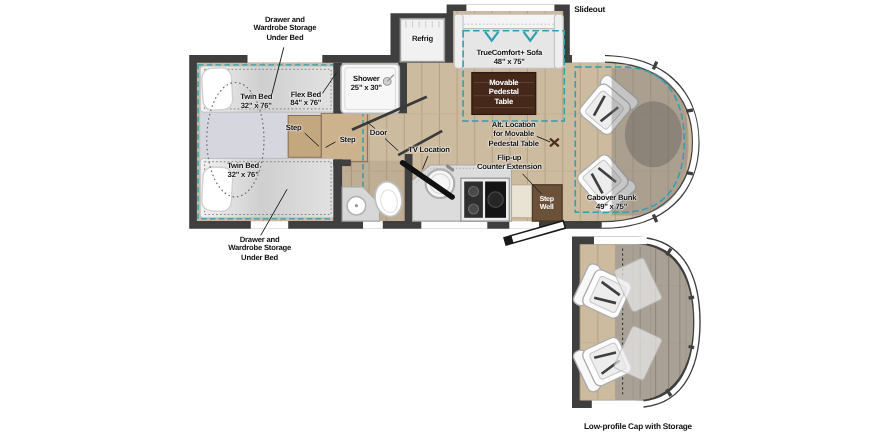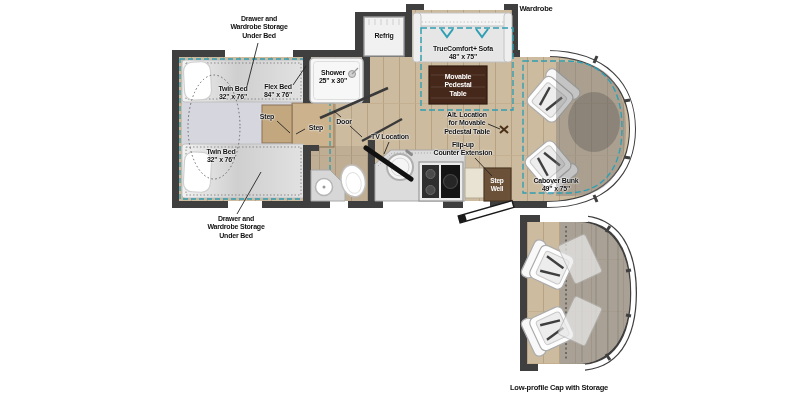--- a/index.html
+++ b/index.html
@@ -205,21 +205,21 @@
 <div class="lbl" style="left:259px;top:27px">Drawer and
 Wardrobe Storage
 Under Bed</div>
 <div class="lbl" style="left:233px;top:93px">Twin Bed
 32" x 76"</div>
 <div class="lbl" style="left:278px;top:91px">Flex Bed
 84" x 76"</div>
 <div class="lbl" style="left:333px;top:77px">Shower
 25" x 30"</div>
 <div class="lbl" style="left:384px;top:36px">Refrig</div>
-<div class="lbl md" style="left:536px;top:9px">Wardrobe</div>
+<div class="lbl md" style="left:536px;top:9px">Slideout</div>
 <div class="lbl" style="left:463px;top:53px">TrueComfort+ Sofa
 48" x 75"</div>
 <div class="lbl white" style="left:458px;top:85px">Movable
 Pedestal
 Table</div>
 <div class="lbl" style="left:467px;top:123px">Alt. Location
 for Movable
 Pedestal Table</div>
 <div class="lbl" style="left:463px;top:149px">Flip-up
 Counter Extension</div>
@@ -229,15 +229,15 @@
 <div class="lbl" style="left:344px;top:122px">Door</div>
 <div class="lbl" style="left:221px;top:156px">Twin Bed
 32" x 76"</div>
 <div class="lbl" style="left:236px;top:227px">Drawer and
 Wardrobe Storage
 Under Bed</div>
 <div class="lbl white xs" style="left:497px;top:185px">Step
 Well</div>
 <div class="lbl" style="left:556px;top:185px">Cabover Bunk
 49" x 75"</div>
-<div class="lbl md" style="left:559px;top:388px">Low-profile Cap with Storage</div>
+<div class="lbl md" style="left:580px;top:388px">Low-profile Cap with Storage</div>
 
 </div>
 
 </body></html>

